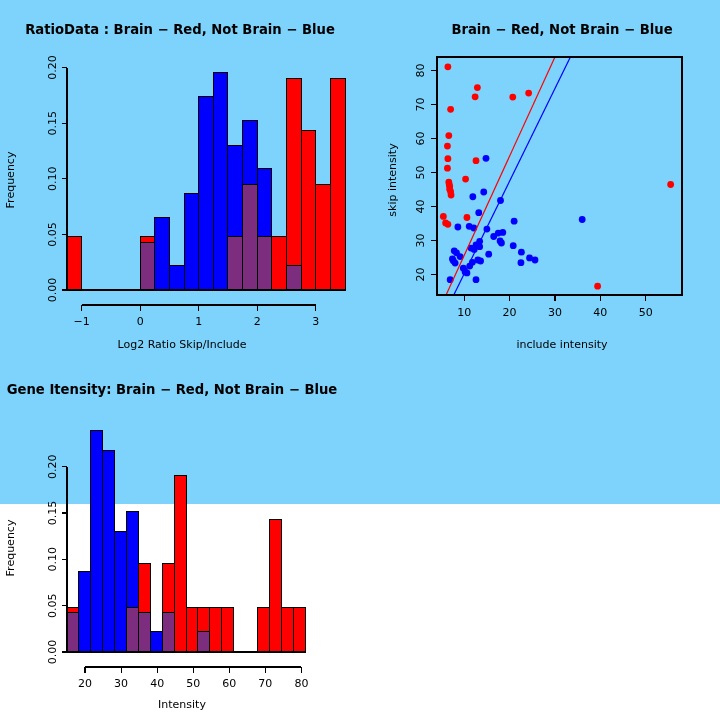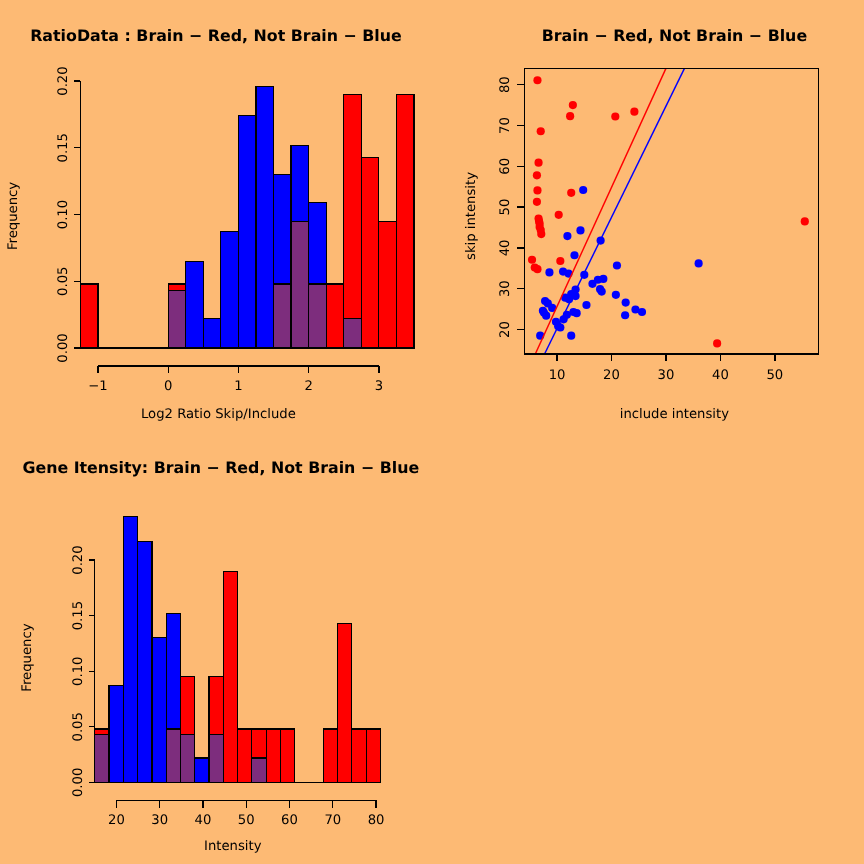--- a/index.html
+++ b/index.html
@@ -10,31 +10,31 @@
   body {
     width: 720px;
     height: 720px;
     font-family: "DejaVu Sans", "Liberation Sans", sans-serif;
     overflow: hidden;
     position: relative;
   }
   #root {
     position: relative;
     width: 720px;
-    height: 720px;
-    background: #fdba74;
+    height: 504px;
+    background: #7dd3fc;
   }
   .panel {
     position: absolute;
     width: 360px;
     height: 360px;
   }
   .p1 { left: 0;   top: 0; }
   .p2 { left: 380px; top: 0; }
-  .p3 { left: 12px;   top: 360px; }
+  .p3 { left: 0;   top: 360px; }
   .p4 { left: 360px; top: 360px; }
 
   .panel svg {
     display: block;
     width: 360px;
     height: 360px;
   }
 
   .ptitle {
     font-family: "DejaVu Sans", "Liberation Sans", sans-serif;

